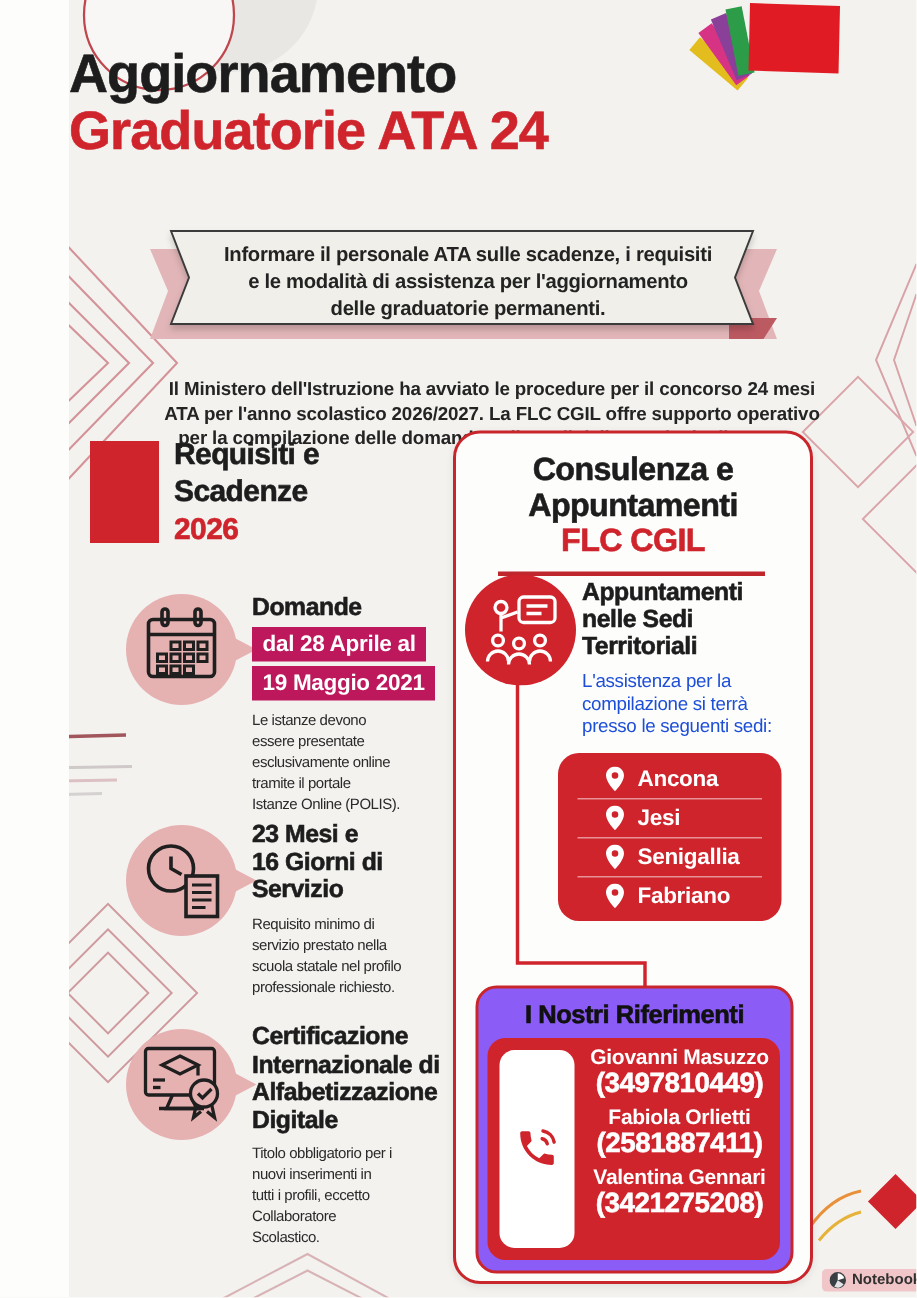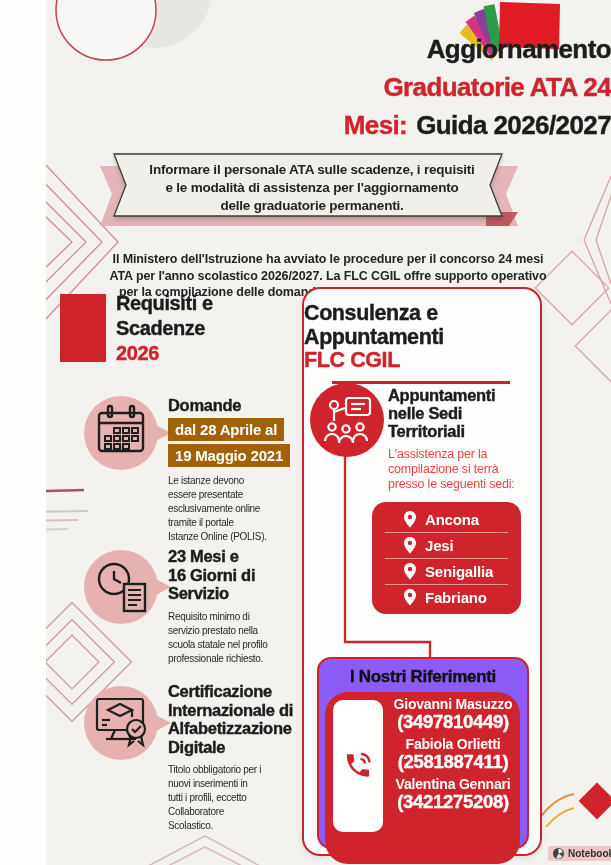--- a/index.html
+++ b/index.html
@@ -6,60 +6,60 @@
   .page{position:relative;width:611px;height:865px;overflow:hidden;
         background:#f3f2ef;font-family:"Liberation Sans","DejaVu Sans",sans-serif;color:#1d1d1d;}
   .deco{position:absolute;left:0;top:0;z-index:0;pointer-events:none;}
   .left-strip{position:absolute;left:0;top:0;width:46px;height:100%;background:#fdfdfc;z-index:1;}
   .layer{position:absolute;z-index:2;}
   .pre{white-space:pre-line;}
   .fat{-webkit-text-stroke:0.4px currentColor;}
   .red{color:#cf242c;}
 
   
-  .title-block{left:46px;top:30px;width:565px;text-align:right;font-weight:700;
-               font-size:26px;line-height:38px;letter-spacing:-0.6px;}
+  .title-block{left:46px;top:30px;width:565px;text-align:left;font-weight:700;
+               font-size:36px;line-height:38px;letter-spacing:-0.6px;}
   .ribbon-svg{left:88px;top:146px;}
   .ribbon-text{left:122px;top:161px;width:380px;text-align:center;font-weight:700;
                font-size:13.5px;line-height:18px;letter-spacing:-0.2px;color:#232323;}
   .intro-text{left:72px;top:251px;width:512px;text-align:center;font-weight:700;
               font-size:12.5px;line-height:16.5px;letter-spacing:-0.1px;color:#242424;}
 
   
   .red-block{left:60px;top:294px;width:46px;height:68px;background:#cf242c;}
   .left-heading{left:116px;top:291px;width:190px;font-weight:700;font-size:20px;
                 line-height:25px;letter-spacing:-0.4px;}
   .req-item{position:absolute;z-index:2;width:146px;left:168px;}
   .req-item .item-title{font-weight:700;font-size:16.5px;line-height:18.5px;letter-spacing:-0.3px;}
   .req-item .item-body{margin-top:7px;font-weight:500;font-size:10px;line-height:14px;
                        letter-spacing:-0.3px;color:#2a2a2a;}
-  .date-chip{display:inline-block;background:#a16207;color:#fff;font-weight:700;
+  .date-chip{display:inline-block;background:#be185d;color:#fff;font-weight:700;
              font-size:15px;line-height:17px;padding:3px 7px 3px 7px;margin-top:3px;letter-spacing:-0.2px;}
   .icon-bubble{position:absolute;z-index:2;}
 
   
   .right-card{left:302px;top:287px;width:236px;height:565px;background:#fdfdfc;
               border:2.5px solid #c9262c;border-radius:18px;box-shadow:0 2px 6px rgba(0,0,0,0.08);}
   .rc{position:absolute;}
-  .rc-heading{left:0;top:13px;width:100%;text-align:left;font-weight:700;
+  .rc-heading{left:0;top:13px;width:100%;text-align:center;font-weight:700;
               font-size:21.5px;line-height:23.5px;letter-spacing:-0.4px;}
   .rc-underline{left:28px;top:92px;width:178px;height:2.5px;background:#c0272d;}
   .rc-connector{left:0;top:0;}
   .appt-title{left:84px;top:97px;width:145px;font-weight:700;font-size:16.5px;
               line-height:18px;letter-spacing:-0.3px;}
   .appt-body{left:84px;top:158px;width:142px;font-weight:500;font-size:12.5px;
-             line-height:15px;letter-spacing:-0.2px;color:#ef4444;}
+             line-height:15px;letter-spacing:-0.2px;color:#1d4ed8;}
   .loc-box{left:68px;top:213px;width:149px;background:#cf242c;border-radius:14px;padding:5px 0 4px 0;}
   .loc-row{display:flex;align-items:center;gap:9px;height:25px;padding-left:32px;
            color:#fff;font-weight:700;font-size:15px;letter-spacing:-0.2px;}
   .loc-divider{height:1px;width:123px;margin-left:13px;background:rgba(255,255,255,0.5);}
   .ref-card{left:13px;top:368px;width:212px;height:192px;background:#8b5cf6;
             border:2.5px solid #c9262c;border-radius:14px;box-sizing:border-box;}
   .ref-title{left:0;top:8px;width:100%;text-align:center;font-weight:700;font-size:17px;letter-spacing:-0.3px;color:#111;}
-  .contacts-box{left:6px;top:33px;width:195px;height:172px;background:#cf242c;border-radius:23px;text-decoration:underline;}
+  .contacts-box{left:6px;top:33px;width:195px;height:148px;background:#cf242c;border-radius:12px;text-decoration:underline;}
   .phone-panel{left:8px;top:8px;width:50px;height:132px;background:#fff;border-radius:10px;
                display:flex;align-items:center;justify-content:center;}
   .contact-list{left:64px;top:5px;width:128px;text-align:center;color:#fff;}
   .contact{margin-bottom:5px;}
   .contact-name{font-weight:700;font-size:14px;line-height:15px;letter-spacing:-0.2px;}
   .contact-phone{font-weight:700;font-size:18.5px;line-height:20px;letter-spacing:-0.3px;}
 
   
   .watermark{left:548px;top:846px;display:flex;align-items:center;gap:4px;
              background:#f0c6c8;border-radius:3px;padding:2px 5px;}
@@ -123,21 +123,20 @@
       <path d="M540 818 q14 -20 34 -24" stroke="#e8903a" stroke-width="2" fill="none"></path>
       <path d="M546 827 q12 -15 28 -19" stroke="#e6b23a" stroke-width="2" fill="none"></path>
     </g>
   </svg>
 
   <div class="left-strip"></div>
 
   <div class="layer title-block fat">
     <div>Aggiornamento</div>
     <div class="red">Graduatorie ATA 24</div>
-    <div><span class="red" style="margin-right:9px;">Mesi:</span><span>Guida 2026/2027</span></div>
   </div>
 
   <svg class="layer ribbon-svg" width="442" height="92" viewBox="0 0 442 92">
     <polygon points="12,20 430,20 418,48 430,80 12,80 24,48" fill="#e2b6b8"></polygon>
     <polygon points="398,66 430,66 421,80 398,80" fill="#bc5a62"></polygon>
     <polygon points="26,8 414,8 402,39 414,70 26,70 38,39" fill="#f0efe9" stroke="#3b3b3b" stroke-width="1.3" style="filter:drop-shadow(0 3px 2px rgba(0,0,0,0.18));"></polygon>
   </svg>
   <div class="layer ribbon-text pre">Informare il personale ATA sulle scadenze, i requisiti
 e le modalità di assistenza per l'aggiornamento
 delle graduatorie permanenti.</div>

